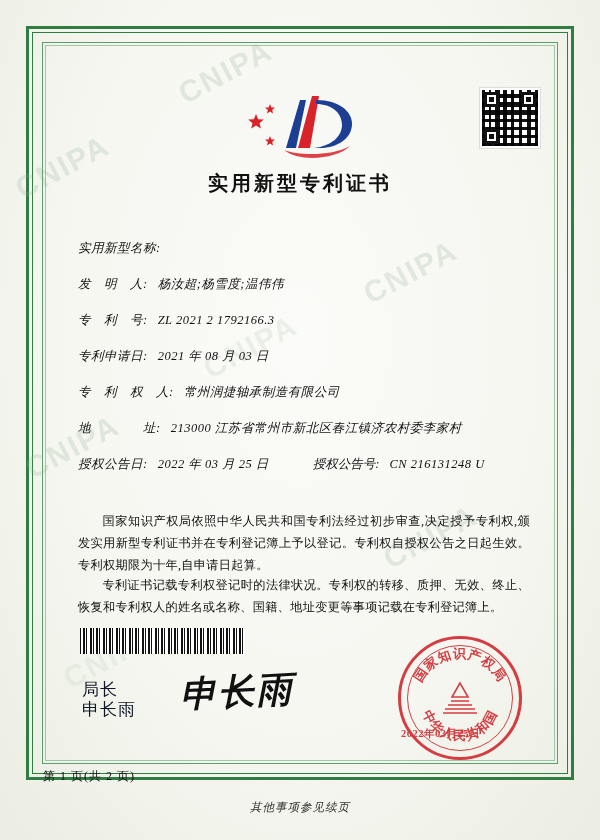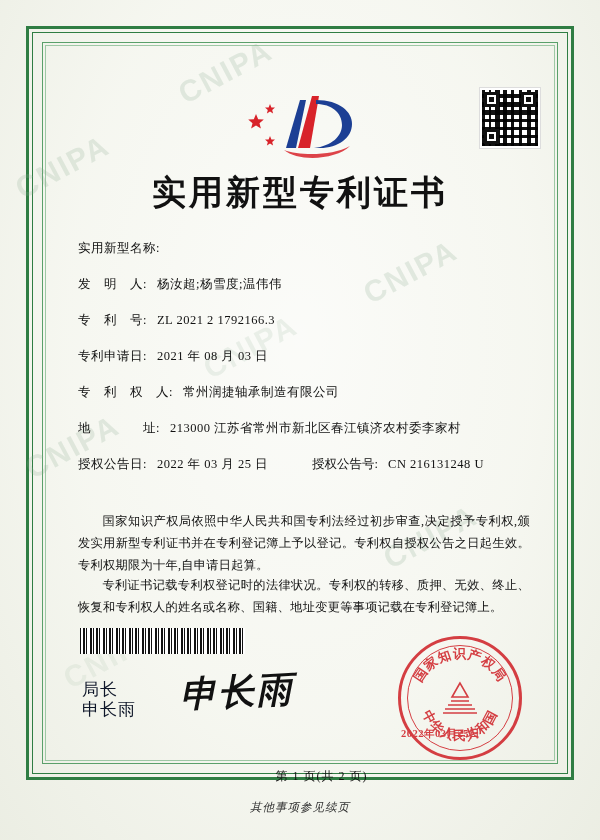--- a/index.html
+++ b/index.html
@@ -140,34 +140,35 @@
     color: #111;
     letter-spacing: 1px;
   }
 
   .title {
     position: absolute;
     left: 0;
     right: 0;
     top: 170px;
     text-align: center;
-    font-size: 34px;
+    font-size: 20px;
     font-weight: bold;
     letter-spacing: 3px;
     color: #111;
     font-family: "Liberation Serif", serif;
   }
 
   .fields {
     position: absolute;
     left: 78px;
     top: 240px;
     right: 70px;
     font-size: 12.5px;
     color: #111;
+    font-style: italic;
   }
   .field-row {
     display: flex;
     align-items: baseline;
     margin-bottom: 19px;
   }
   .field-label {
     white-space: nowrap;
     letter-spacing: 0.5px;
   }
@@ -279,21 +280,20 @@
     font-size: 10.5px;
     font-weight: bold;
     color: #d0252b;
     letter-spacing: 0.5px;
   }
 
   .page-num {
     position: absolute;
     left: 0; right: 0;
     top: 768px;
-    text-align: center;
     font-size: 12px;
     color: #111;
     letter-spacing: 1px;
     padding-left: 43px;
   }
   .footer-note {
     position: absolute;
     left: 0; right: 0;
     top: 800px;
     text-align: center;

